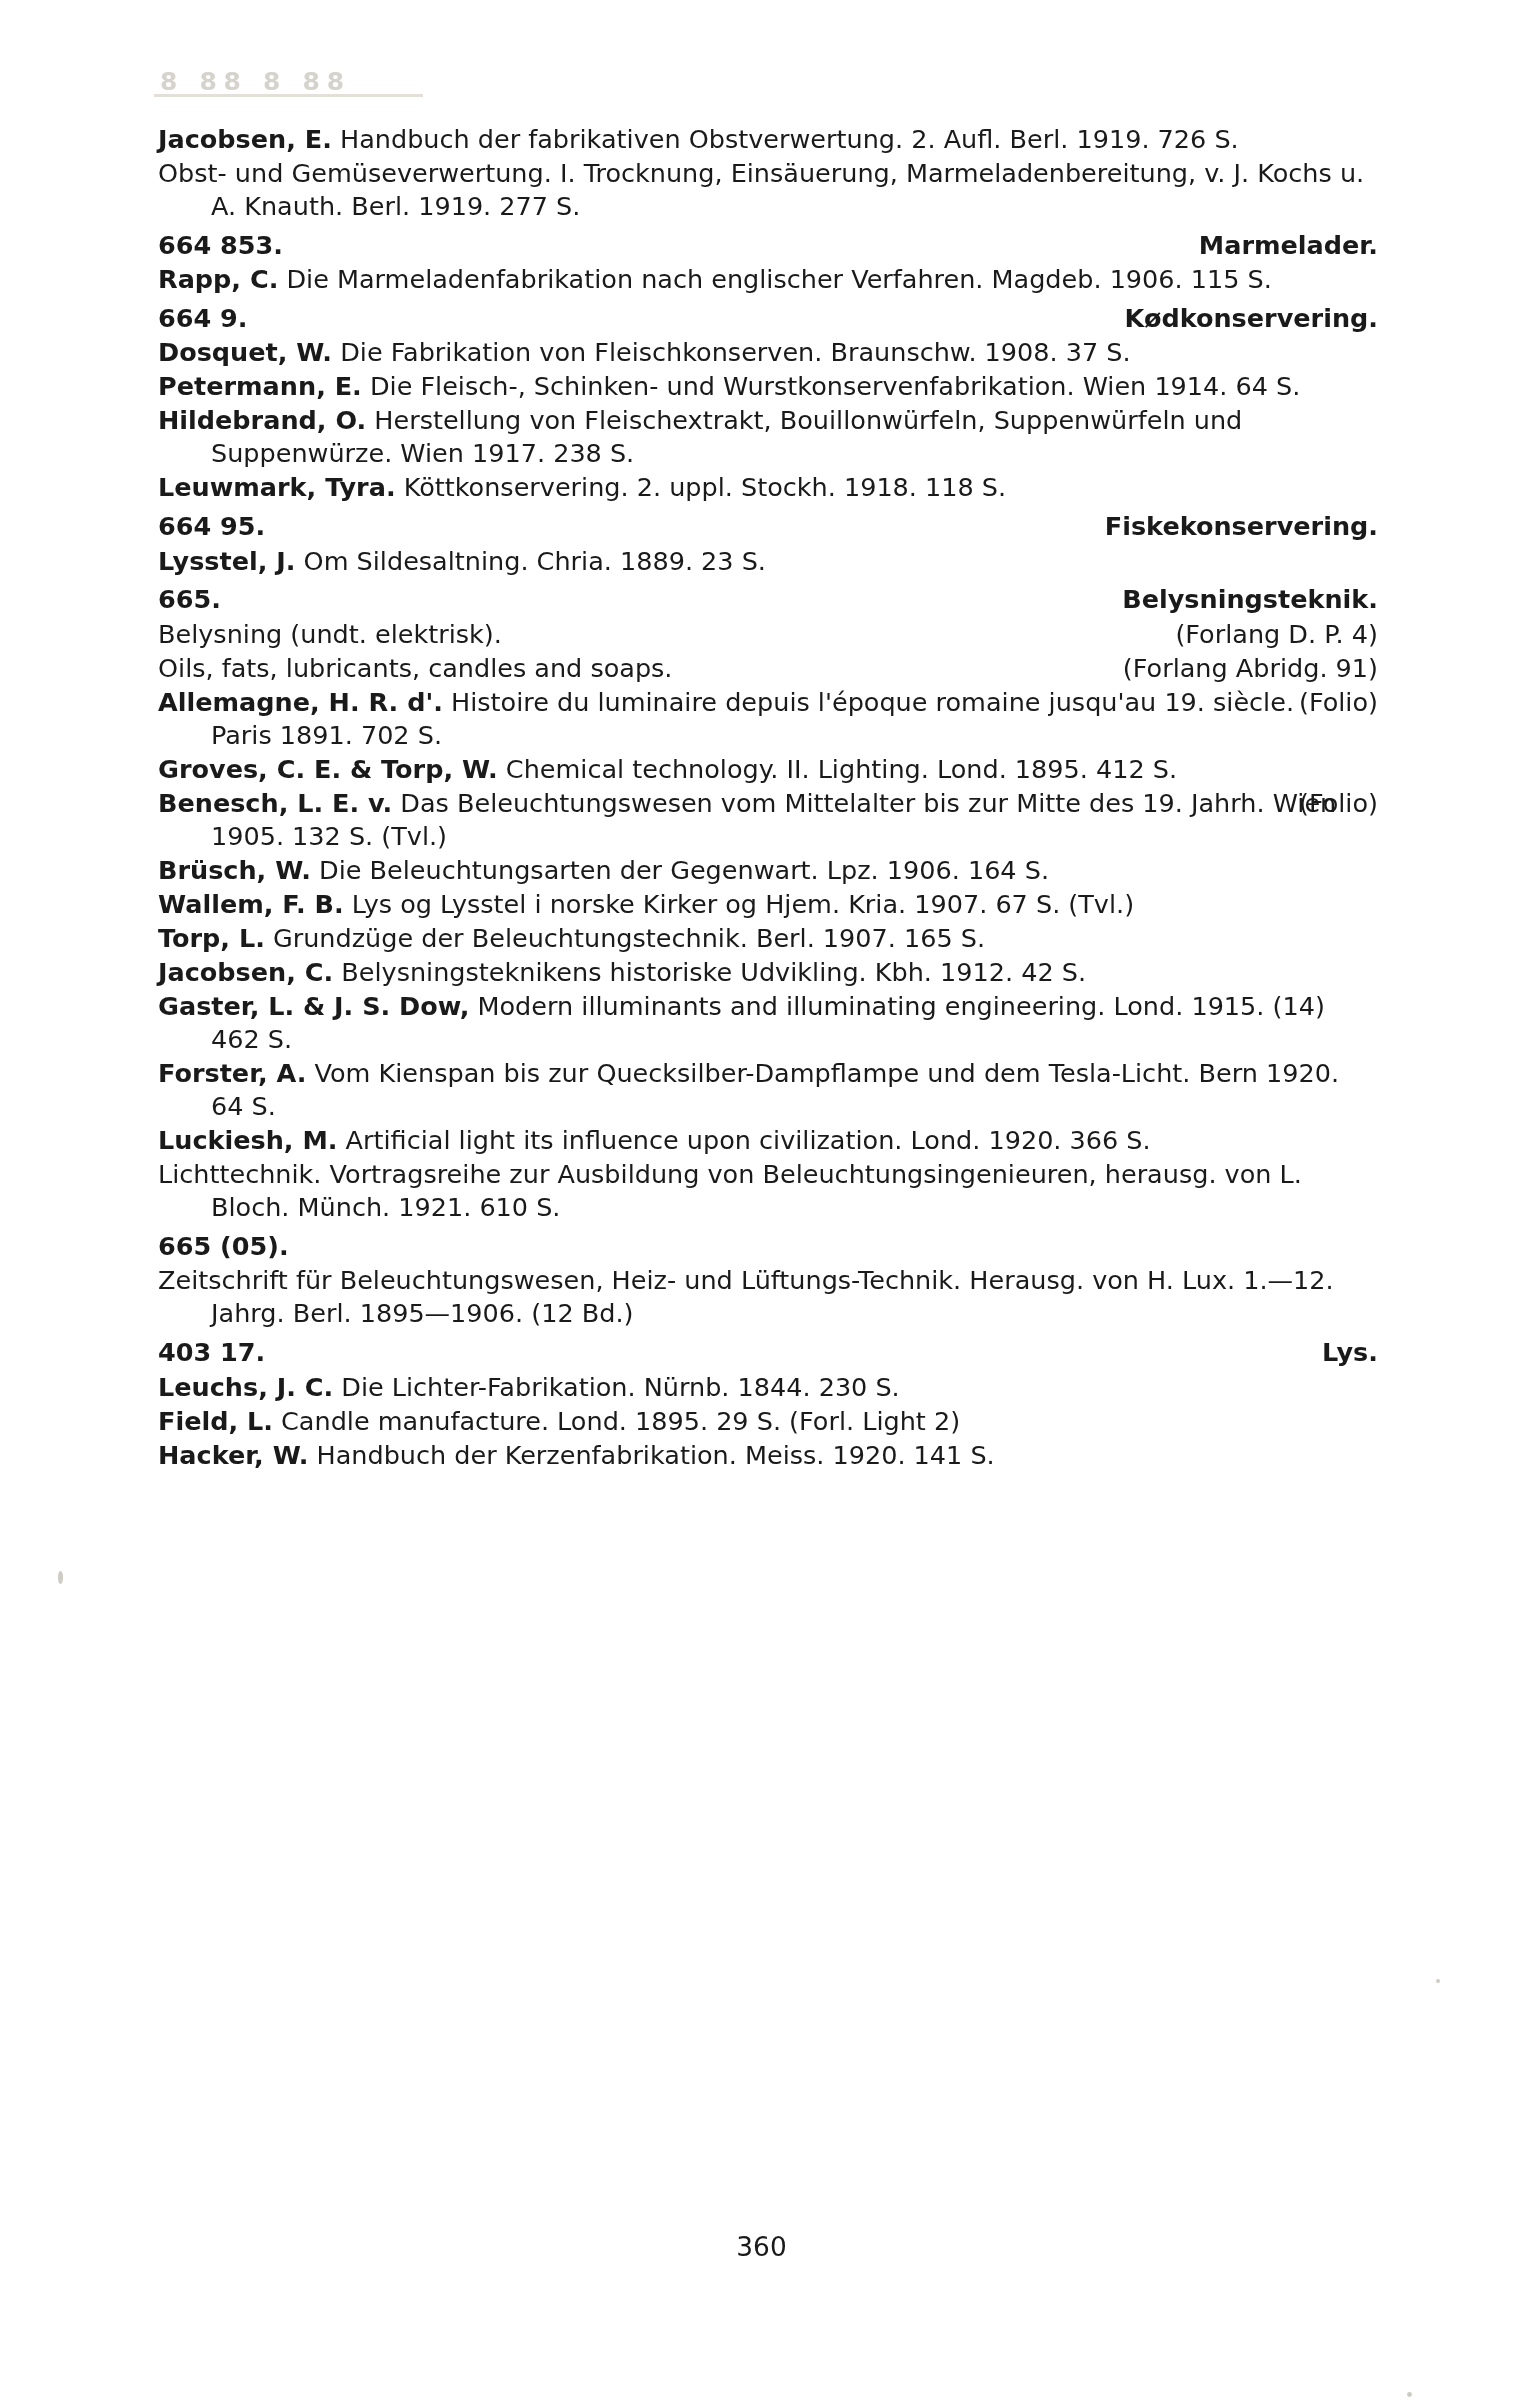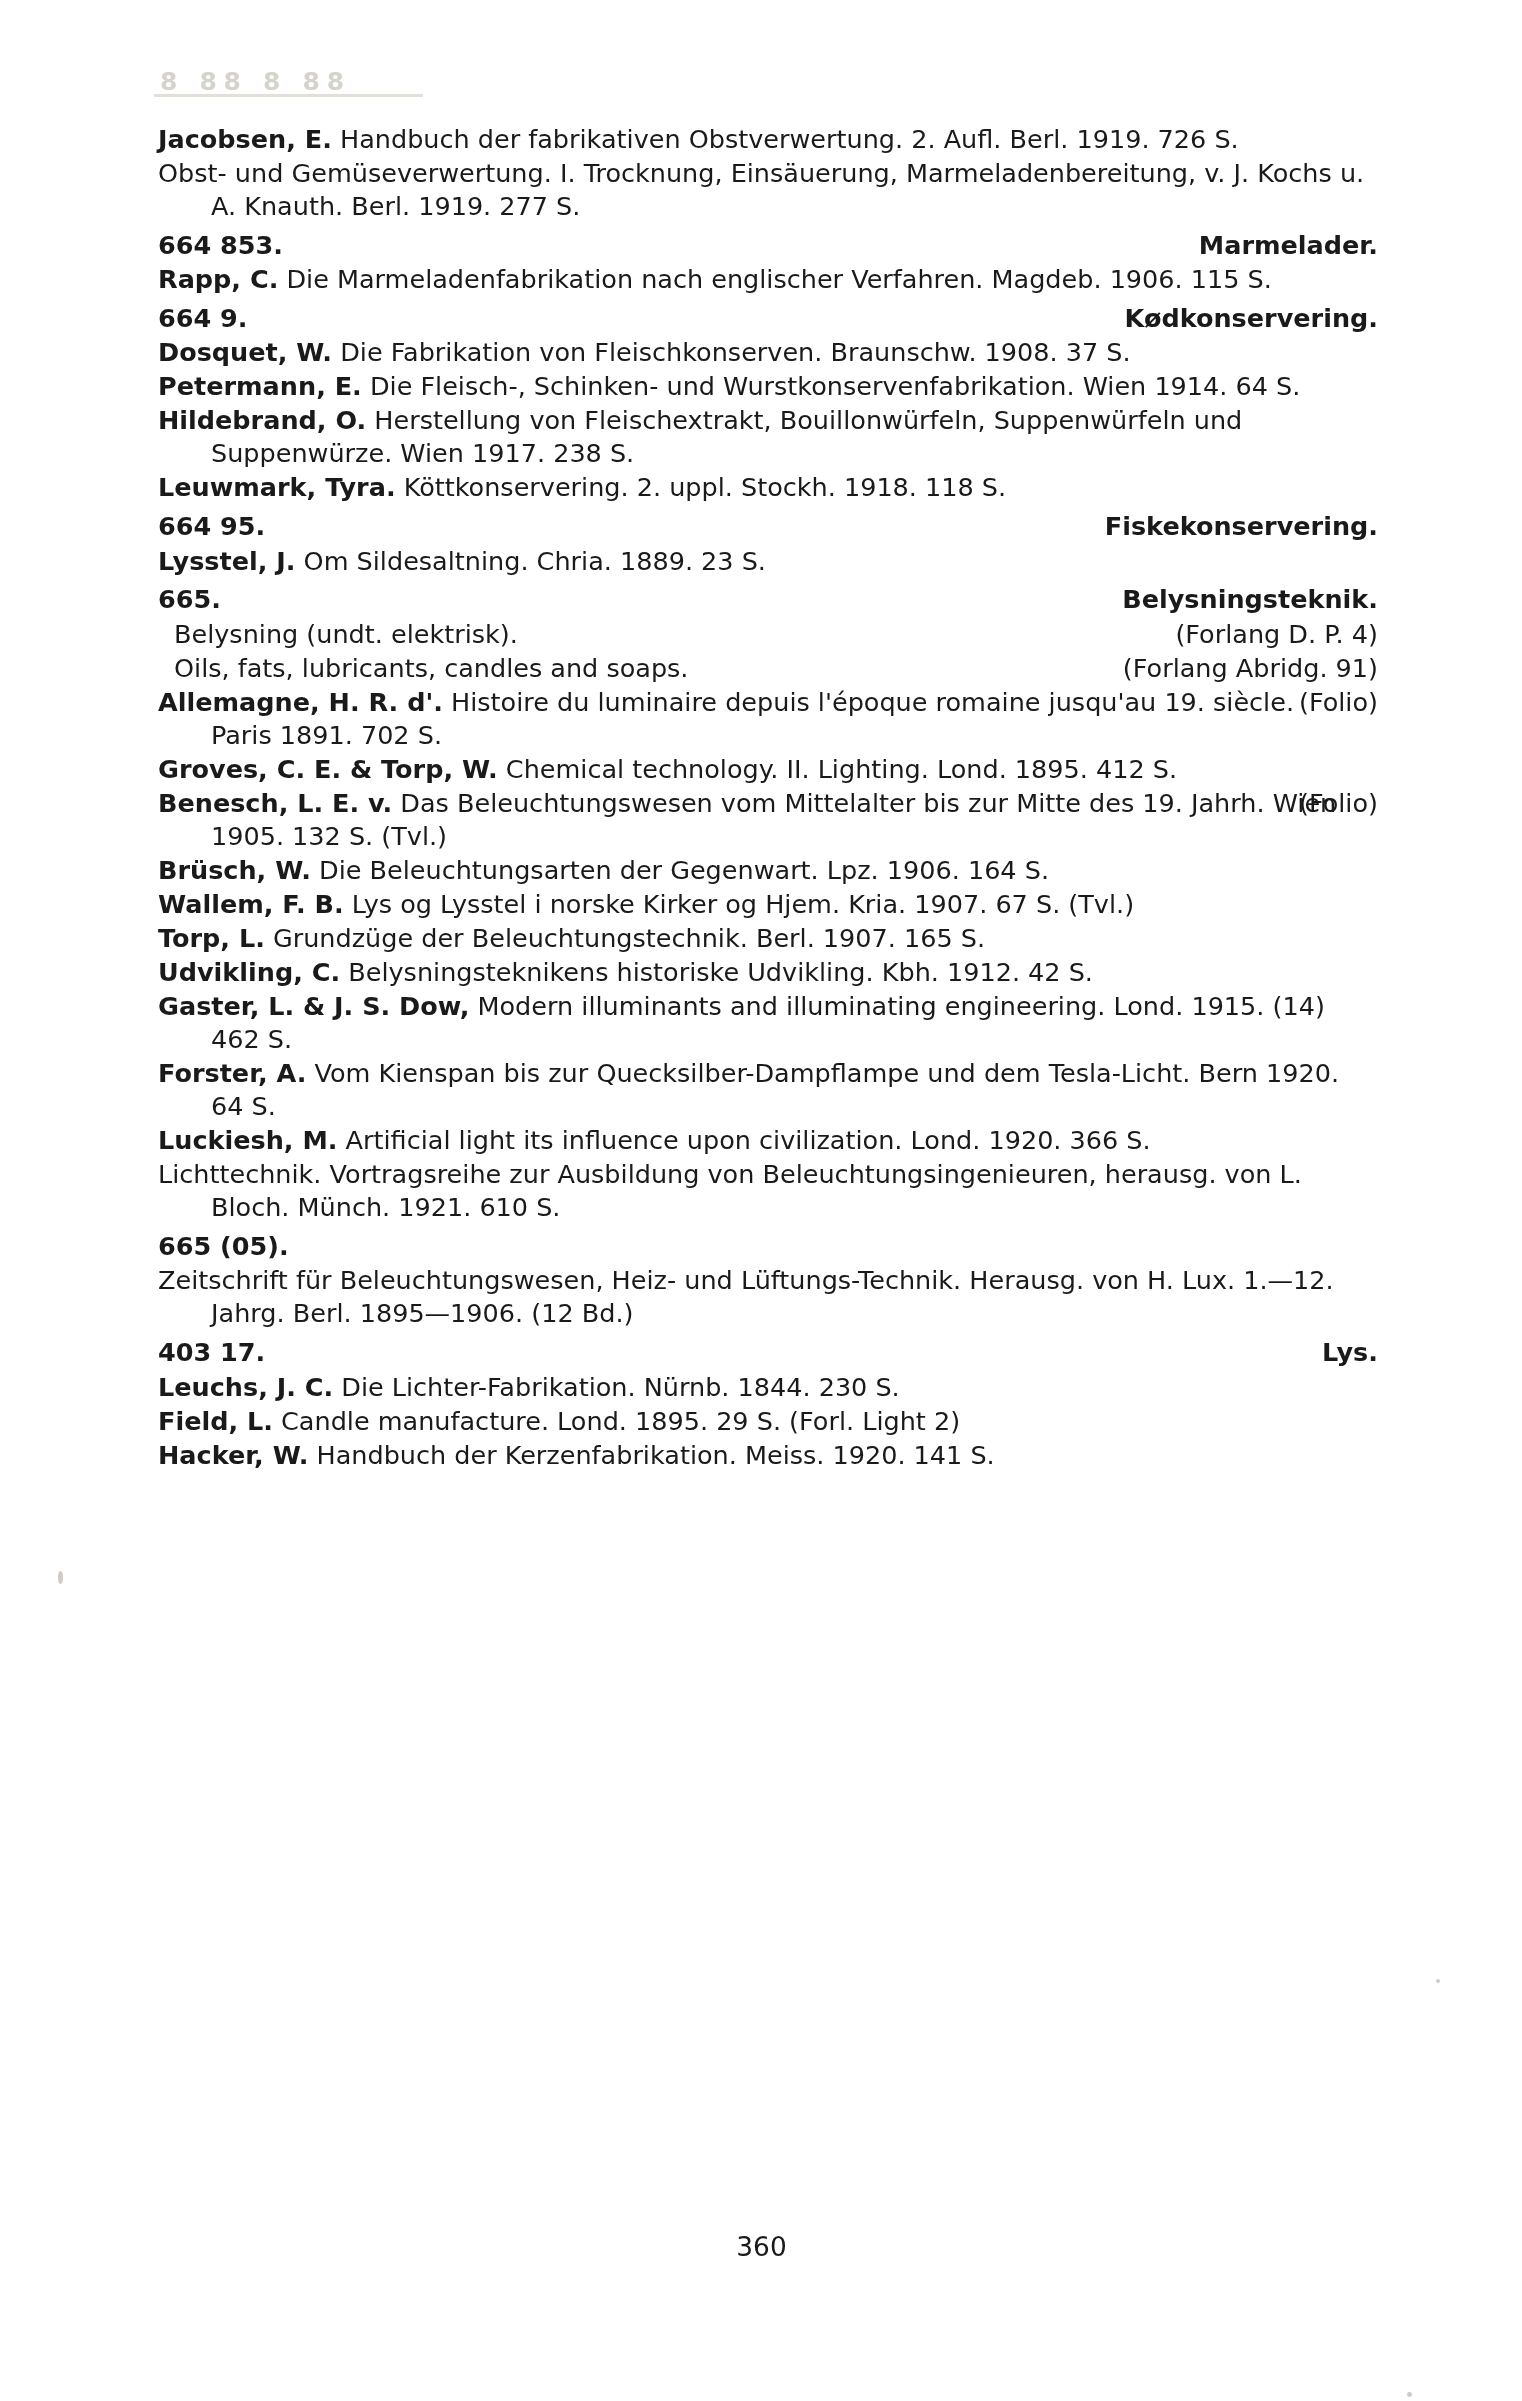--- a/index.html
+++ b/index.html
@@ -71,21 +71,21 @@
   }
   .classrow .num { white-space: nowrap; }
   .classrow .subj { white-space: nowrap; }
   
   .split {
     display: flex;
     justify-content: space-between;
     align-items: baseline;
     font-size: 25.5px;
     line-height: 1.295;
-    margin: 0 0 1px 16px;
+    margin: 0 0 1px 0;
   }
   .split .lead { padding-left: 0; }
   .split .tail { white-space: nowrap; padding-left: 19px; }
   .folio {
     position: absolute;
     top: 2205px;
     left: 0;
     width: 1523px;
     text-align: center;
     font-size: 26.4px;
@@ -140,21 +140,21 @@
     <div class="split">
       <span class="lead">Oils, fats, lubricants, candles and soaps.</span>
       <span class="tail">(Forlang Abridg. 91)</span>
     </div>
     <div class="entry hang"><span style="float: right;">(Folio)</span><span><b>Allemagne, H. R. d'.</b> Histoire du luminaire depuis l'époque romaine jusqu'au 19. siècle. Paris 1891. 702 S.</span></div>
     <div class="entry hang"><span><b>Groves, C. E. &amp; Torp, W.</b> Chemical technology. II. Lighting. Lond. 1895. 412 S.</span></div>
     <div class="entry hang"><span style="float: right;">(Folio)</span><span><b>Benesch, L. E. v.</b> Das Beleuchtungswesen vom Mittelalter bis zur Mitte des 19. Jahrh. Wien 1905. 132 S. (Tvl.)</span></div>
     <div class="entry hang"><span><b>Brüsch, W.</b> Die Beleuchtungsarten der Gegenwart. Lpz. 1906. 164 S.</span></div>
     <div class="entry hang"><span><b>Wallem, F. B.</b> Lys og Lysstel i norske Kirker og Hjem. Kria. 1907. 67 S. (Tvl.)</span></div>
     <div class="entry hang"><span><b>Torp, L.</b> Grundzüge der Beleuchtungstechnik. Berl. 1907. 165 S.</span></div>
-    <div class="entry hang"><span><b>Udvikling, C.</b> Belysningsteknikens historiske Udvikling. Kbh. 1912. 42 S.</span></div>
+    <div class="entry hang"><span><b>Jacobsen, C.</b> Belysningsteknikens historiske Udvikling. Kbh. 1912. 42 S.</span></div>
     <div class="entry hang"><span><b>Gaster, L. &amp; J. S. Dow,</b> Modern illuminants and illuminating engineering. Lond. 1915. (14) 462 S.</span></div>
     <div class="entry hang"><span><b>Forster, A.</b> Vom Kienspan bis zur Quecksilber-Dampflampe und dem Tesla-Licht. Bern 1920. 64 S.</span></div>
     <div class="entry hang"><span><b>Luckiesh, M.</b> Artificial light its influence upon civilization. Lond. 1920. 366 S.</span></div>
     <div class="entry hang"><span>Lichttechnik. Vortragsreihe zur Ausbildung von Beleuchtungsingenieuren, herausg. von L. Bloch. Münch. 1921. 610 S.</span></div>
     <div class="classrow">
       <span class="num">665 (05).</span>
     </div>
     <div class="entry hang"><span>Zeitschrift für Beleuchtungswesen, Heiz- und Lüftungs-Technik. Herausg. von H. Lux. 1.—12. Jahrg. Berl. 1895—1906. (12 Bd.)</span></div>
     <div class="classrow">
       <span class="num">403 17.</span>

